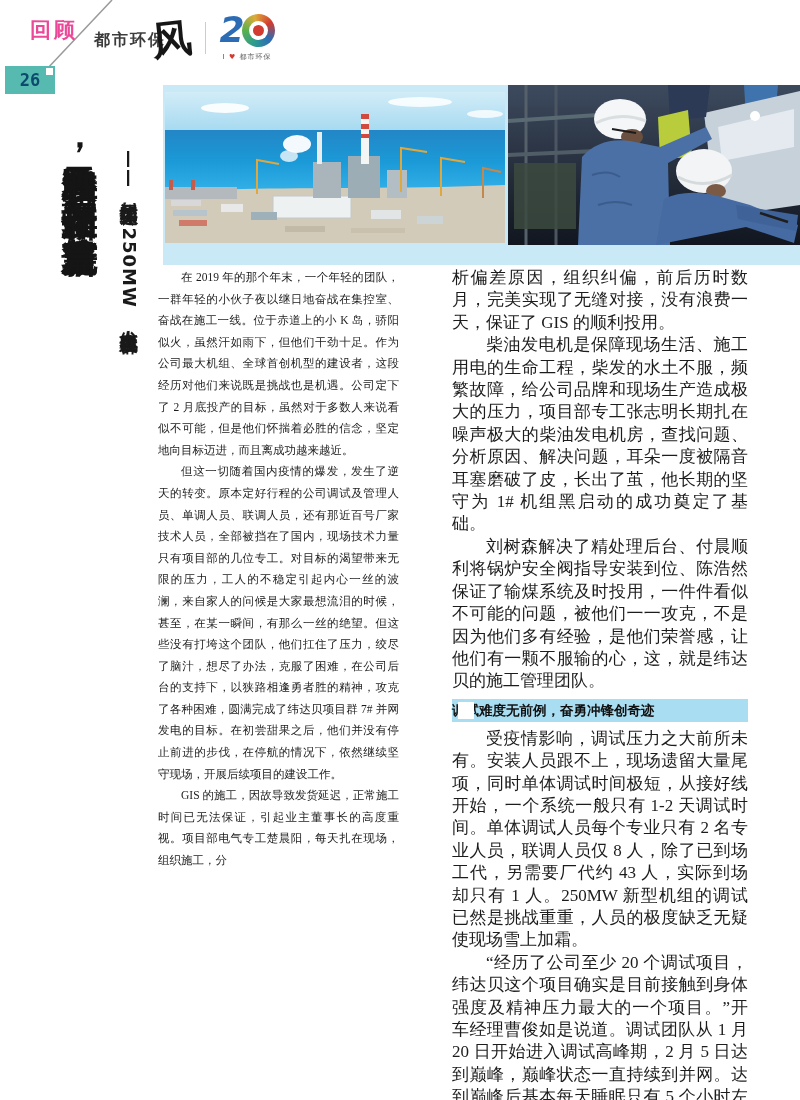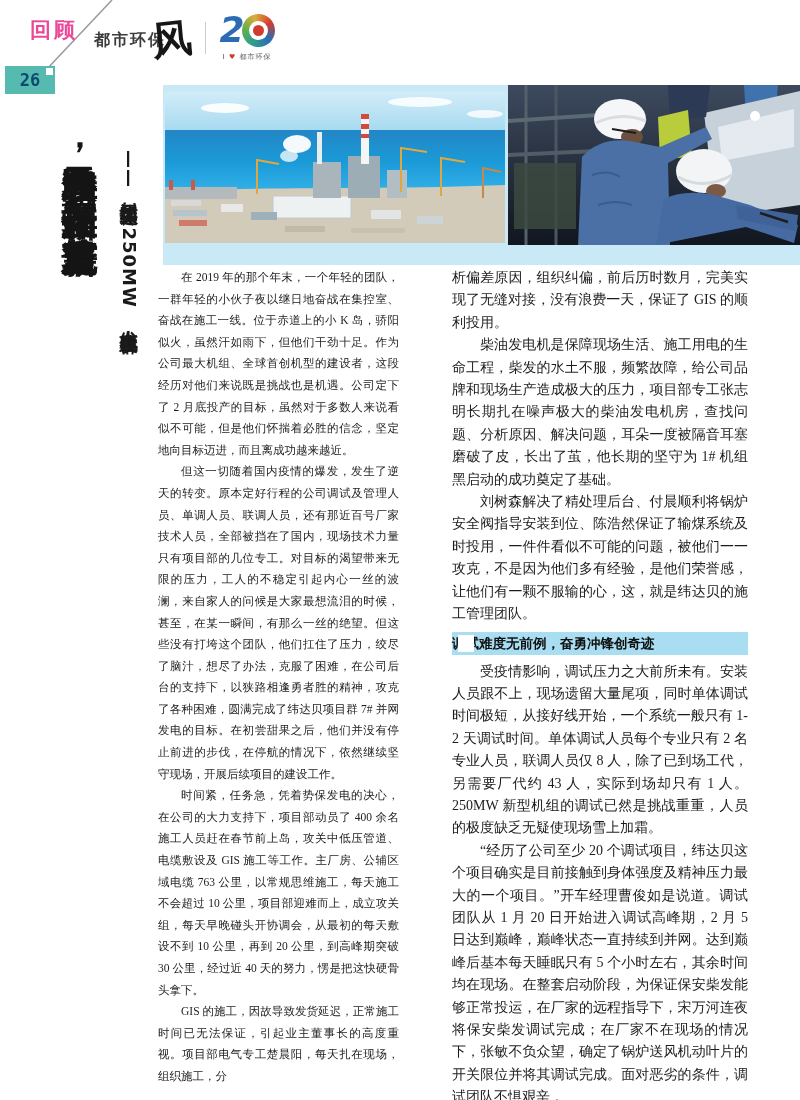--- a/index.html
+++ b/index.html
@@ -41,21 +41,21 @@
   .headline-sub{position:absolute;left:119px;top:150px;writing-mode:vertical-rl;
     font-size:18px;font-weight:bold;color:#1a1a1a;line-height:1.1;letter-spacing:1px;}
 
   
   .article{position:absolute;left:158px;top:267px;width:590px;display:flex;color:#1c1c1c;}
   .col1{width:241px;margin-right:53px;flex:none;}
   .col2{flex:1;}
   .article p{margin:0;text-align:justify;font-family:Liberation Serif, serif;
     text-indent:2em;}
   .col1 p{font-size:11.5px;line-height:21.6px;}
-  .col2 p{font-size:14px;line-height:22.4px;}
+  .col2 p{font-size:17px;line-height:22.4px;}
   .article p.cont{text-indent:0;}
   .sec-header{position:relative;height:23px;background:#a9ddf1;margin:6px 0 6px;}
   .sec-header::before{content:"";position:absolute;left:6px;top:3px;width:16px;height:17px;background:#ffffff;}
   .sec-title{display:block;height:23px;line-height:23px;text-align:left;padding-right:6px;
     font-size:13.5px;font-weight:bold;color:#101010;font-family:"DejaVu Sans",sans-serif;}
 </style>
 </head>
 <body>
 
 <div class="page">
@@ -168,21 +168,20 @@
     </svg>
   </div>
 
   <div class="headline-main">狭路相逢勇者胜，开疆拓土谋创新，攻坚克难谱新篇</div>
   <div class="headline-sub">——记印尼纬达贝 3x250MW 火力发电建设项目群</div>
 
   <div class="article">
     <div class="col1">
       <p>在 2019 年的那个年末，一个年轻的团队，一群年轻的小伙子夜以继日地奋战在集控室、奋战在施工一线。位于赤道上的小 K 岛，骄阳似火，虽然汗如雨下，但他们干劲十足。作为公司最大机组、全球首创机型的建设者，这段经历对他们来说既是挑战也是机遇。公司定下了 2 月底投产的目标，虽然对于多数人来说看似不可能，但是他们怀揣着必胜的信念，坚定地向目标迈进，而且离成功越来越近。</p>
       <p>但这一切随着国内疫情的爆发，发生了逆天的转变。原本定好行程的公司调试及管理人员、单调人员、联调人员，还有那近百号厂家技术人员，全部被挡在了国内，现场技术力量只有项目部的几位专工。对目标的渴望带来无限的压力，工人的不稳定引起内心一丝的波澜，来自家人的问候是大家最想流泪的时候，甚至，在某一瞬间，有那么一丝的绝望。但这些没有打垮这个团队，他们扛住了压力，绞尽了脑汁，想尽了办法，克服了困难，在公司后台的支持下，以狭路相逢勇者胜的精神，攻克了各种困难，圆满完成了纬达贝项目群 7# 并网发电的目标。在初尝甜果之后，他们并没有停止前进的步伐，在停航的情况下，依然继续坚守现场，开展后续项目的建设工作。</p>
-      <p>时间紧，任务急，凭着势保发电的决心，在公司的大力支持下，项目部动员了 400 余名施工人员赶在春节前上岛，攻关中低压管道、电缆敷设及 GIS 施工等工作。主厂房、公辅区域电缆 763 公里，以常规思维施工，每天施工不会超过 10 公里，项目部迎难而上，成立攻关组，每天早晚碰头开协调会，从最初的每天敷设不到 10 公里，再到 20 公里，到高峰期突破 30 公里，经过近 40 天的努力，愣是把这快硬骨头拿下。</p>
       <p>GIS 的施工，因故导致发货延迟，正常施工时间已无法保证，引起业主董事长的高度重视。项目部电气专工楚晨阳，每天扎在现场，组织施工，分</p>
     </div>
     <div class="col2">
       <p class="cont">析偏差原因，组织纠偏，前后历时数月，完美实现了无缝对接，没有浪费一天，保证了 GIS 的顺利投用。</p>
       <p>柴油发电机是保障现场生活、施工用电的生命工程，柴发的水土不服，频繁故障，给公司品牌和现场生产造成极大的压力，项目部专工张志明长期扎在噪声极大的柴油发电机房，查找问题、分析原因、解决问题，耳朵一度被隔音耳塞磨破了皮，长出了茧，他长期的坚守为 1# 机组黑启动的成功奠定了基础。</p>
       <p>刘树森解决了精处理后台、付晨顺利将锅炉安全阀指导安装到位、陈浩然保证了输煤系统及时投用，一件件看似不可能的问题，被他们一一攻克，不是因为他们多有经验，是他们荣誉感，让他们有一颗不服输的心，这，就是纬达贝的施工管理团队。</p>
       <div class="sec-header">
         <span class="sec-title">调试难度无前例，奋勇冲锋创奇迹</span>
       </div>
       <p>受疫情影响，调试压力之大前所未有。安装人员跟不上，现场遗留大量尾项，同时单体调试时间极短，从接好线开始，一个系统一般只有 1-2 天调试时间。单体调试人员每个专业只有 2 名专业人员，联调人员仅 8 人，除了已到场工代，另需要厂代约 43 人，实际到场却只有 1 人。250MW 新型机组的调试已然是挑战重重，人员的极度缺乏无疑使现场雪上加霜。</p>

